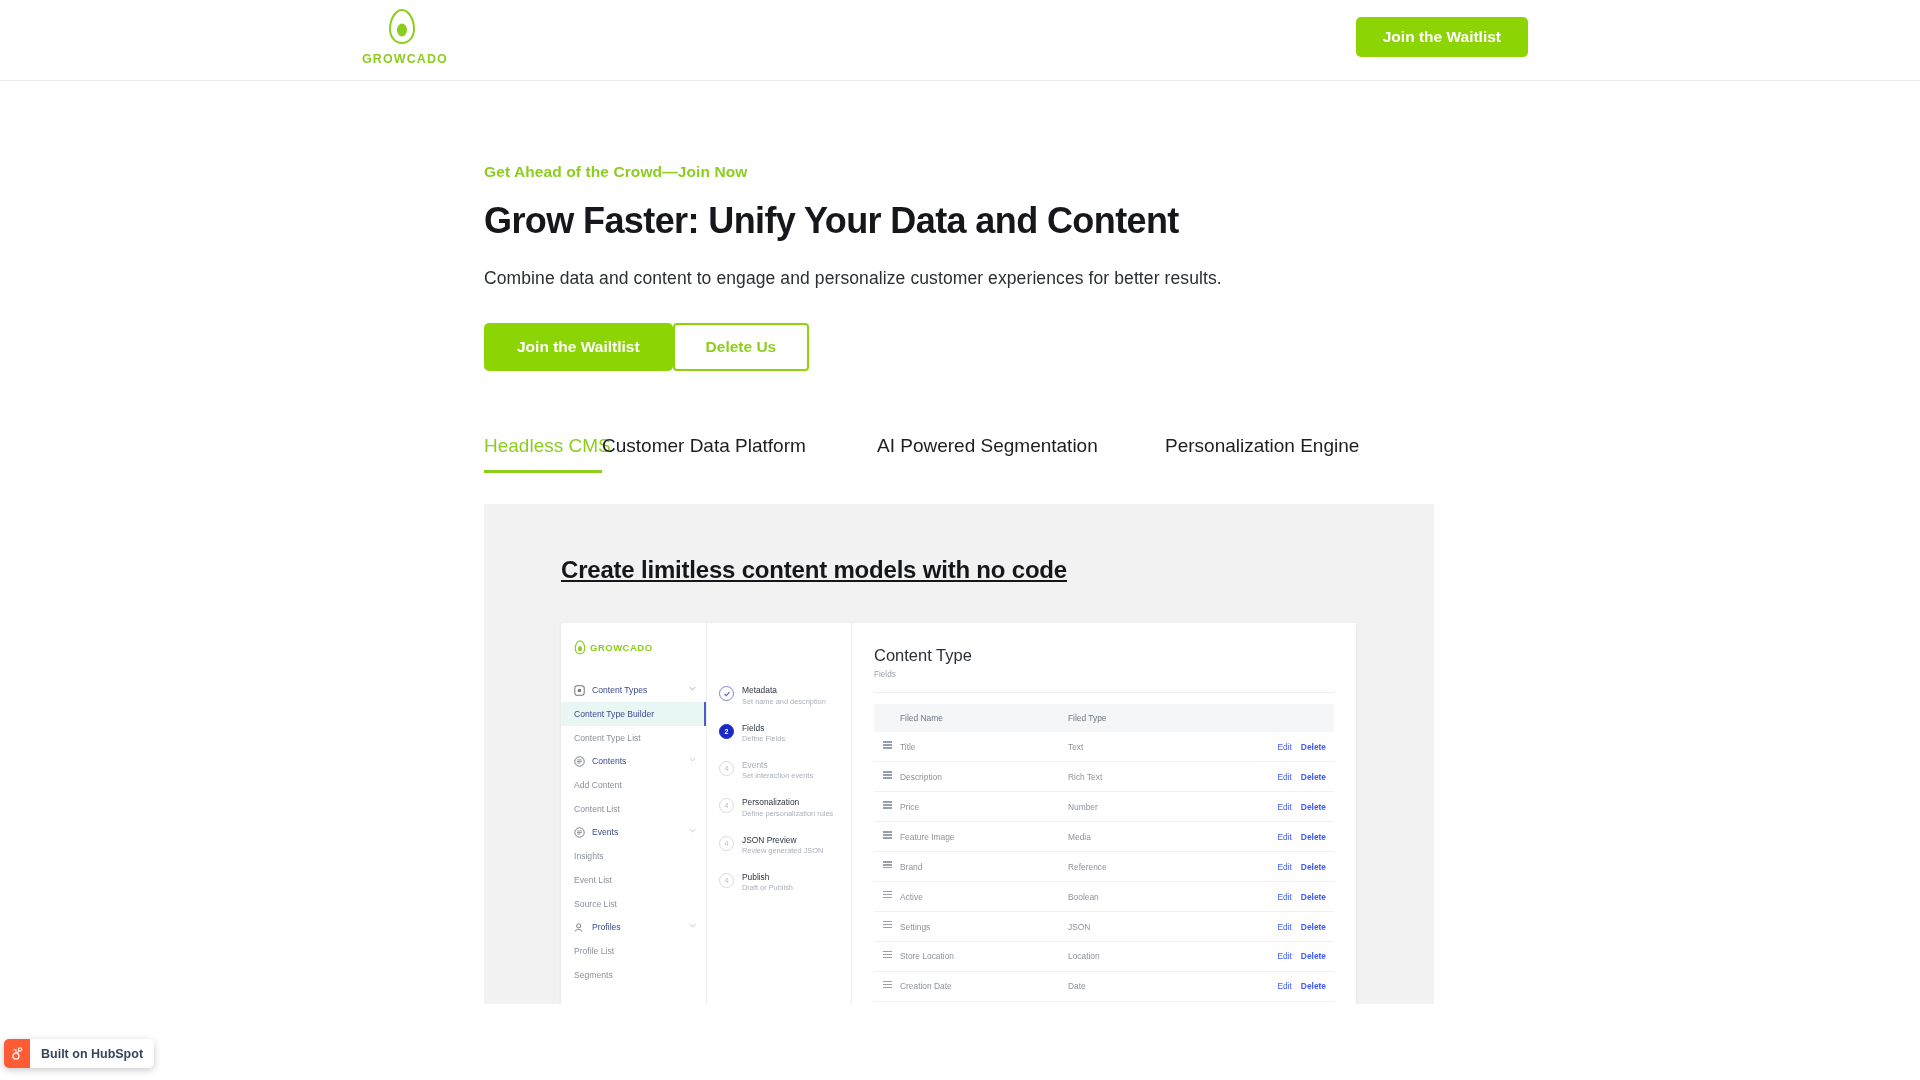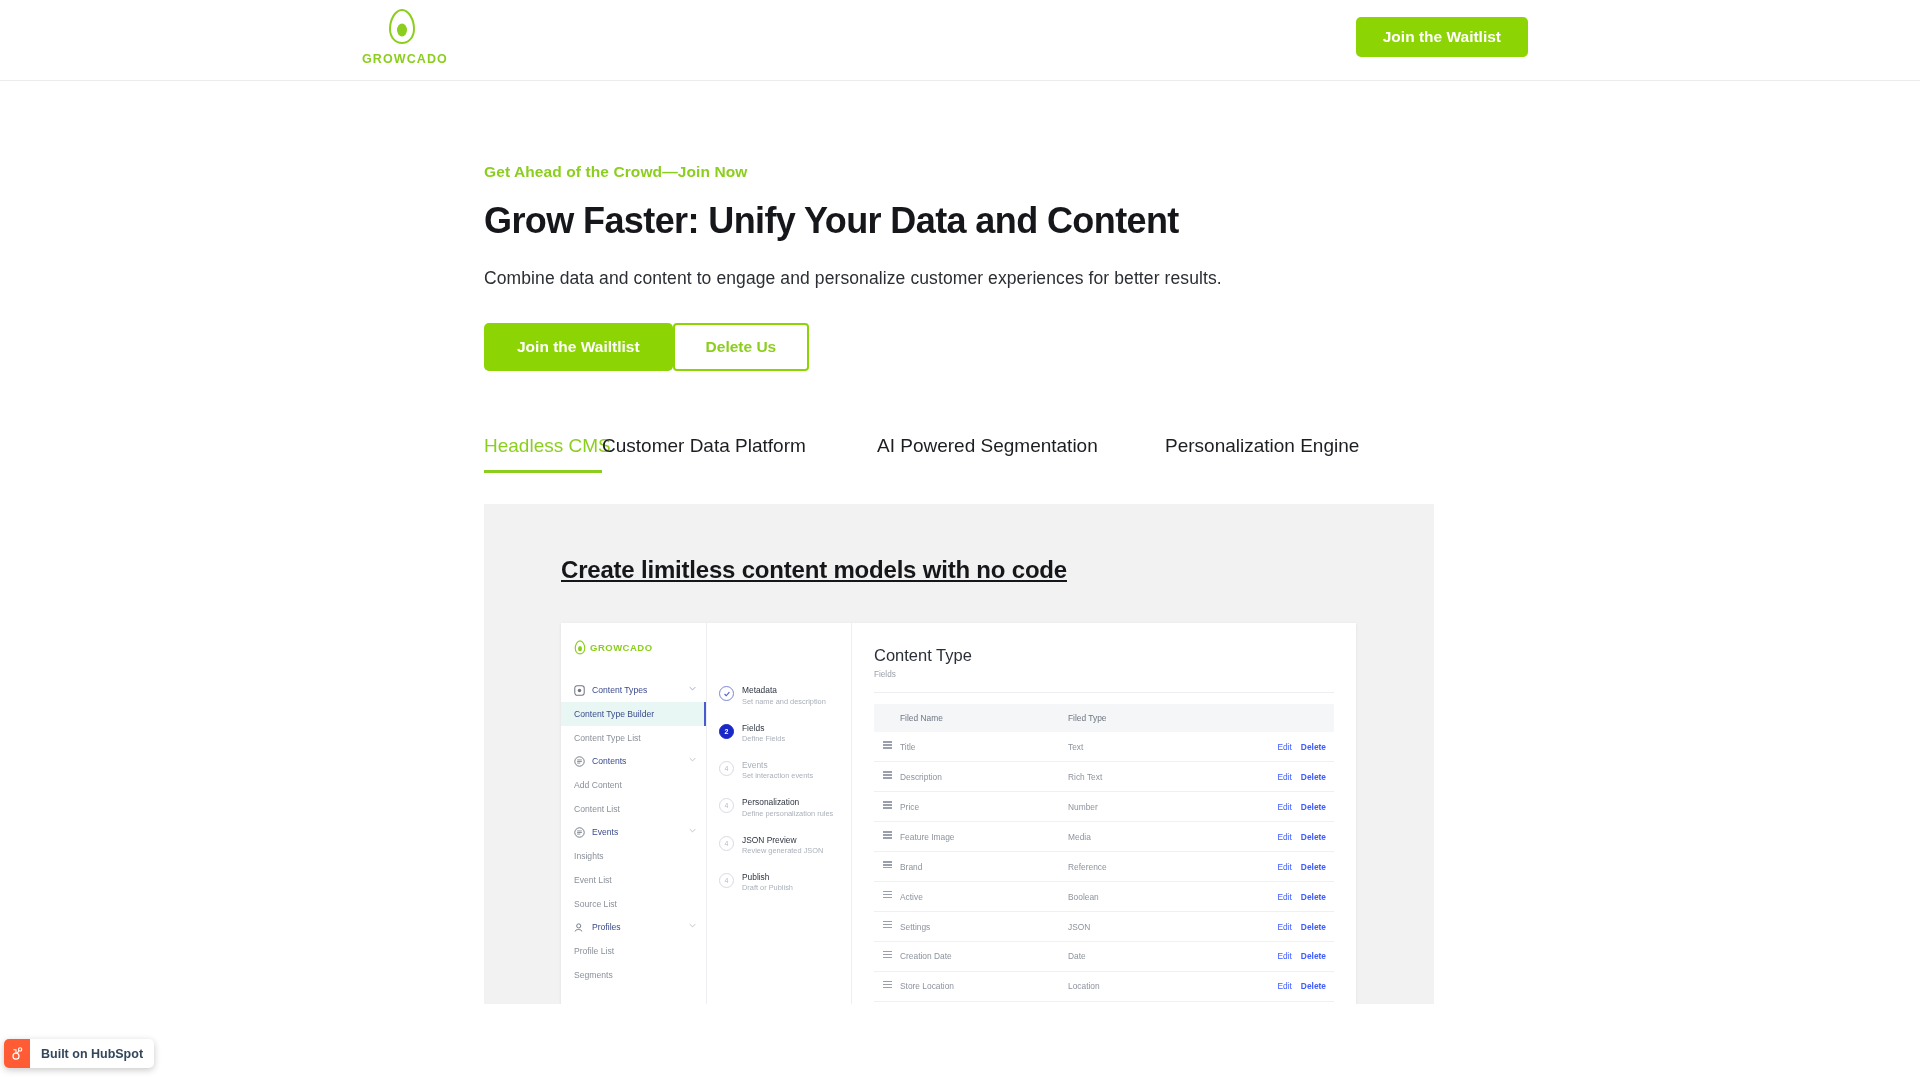--- a/index.html
+++ b/index.html
@@ -466,28 +466,28 @@
               <td class="col-act"><span class="lnk">Edit</span><span class="lnk">Delete</span></td>
             </tr>
             <tr>
               <td class="col-handle"><span class="handle"><i></i><i></i><i></i></span></td>
               <td class="col-name">Settings</td>
               <td class="col-type">JSON</td>
               <td class="col-act"><span class="lnk">Edit</span><span class="lnk">Delete</span></td>
             </tr>
             <tr>
               <td class="col-handle"><span class="handle"><i></i><i></i><i></i></span></td>
+              <td class="col-name">Store Location</td>
+              <td class="col-type">Location</td>
+              <td class="col-act"><span class="lnk">Edit</span><span class="lnk">Delete</span></td>
+            </tr>
+            <tr>
+              <td class="col-handle"><span class="handle"><i></i><i></i><i></i></span></td>
               <td class="col-name">Creation Date</td>
               <td class="col-type">Date</td>
-              <td class="col-act"><span class="lnk">Edit</span><span class="lnk">Delete</span></td>
-            </tr>
-            <tr>
-              <td class="col-handle"><span class="handle"><i></i><i></i><i></i></span></td>
-              <td class="col-name">Store Location</td>
-              <td class="col-type">Location</td>
               <td class="col-act"><span class="lnk">Edit</span><span class="lnk">Delete</span></td>
             </tr>
           </tbody>
       </table>
 
     </div>
   </div>
 </section>
 
 <div class="hs-badge">

